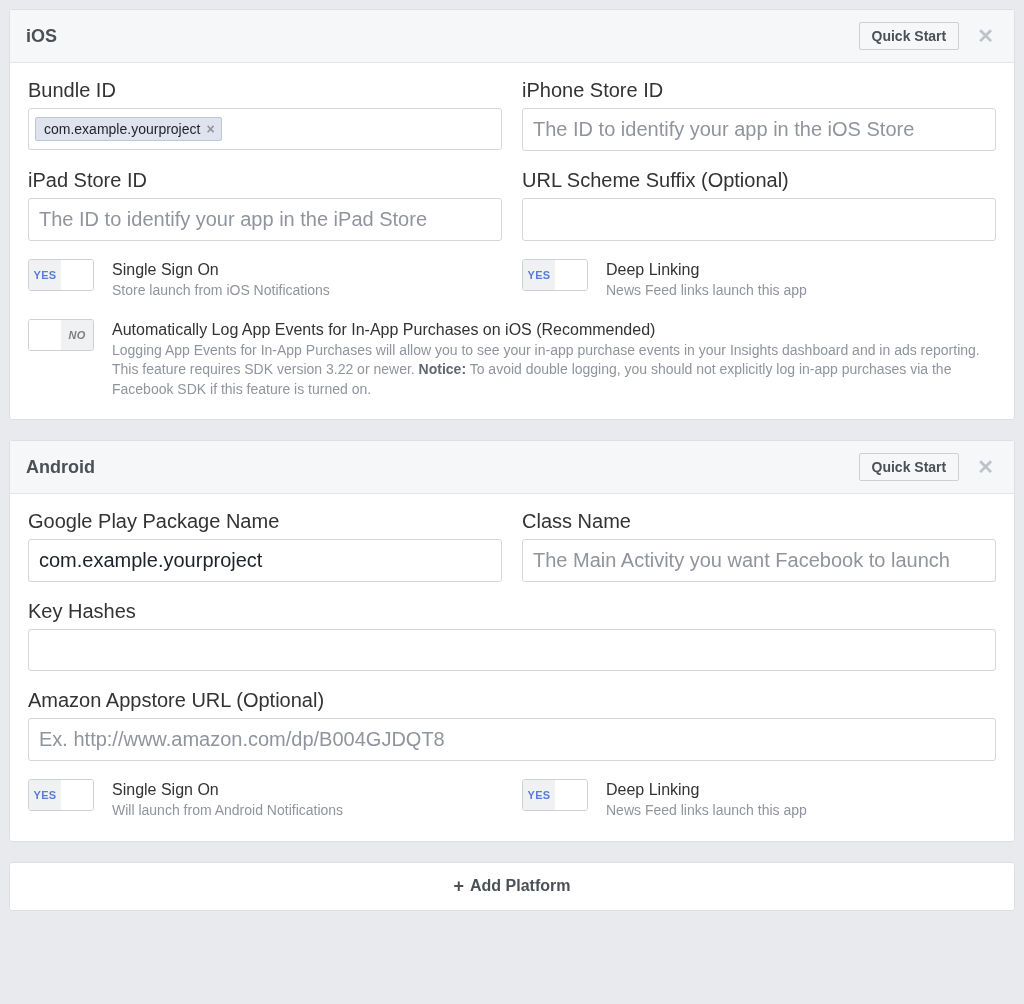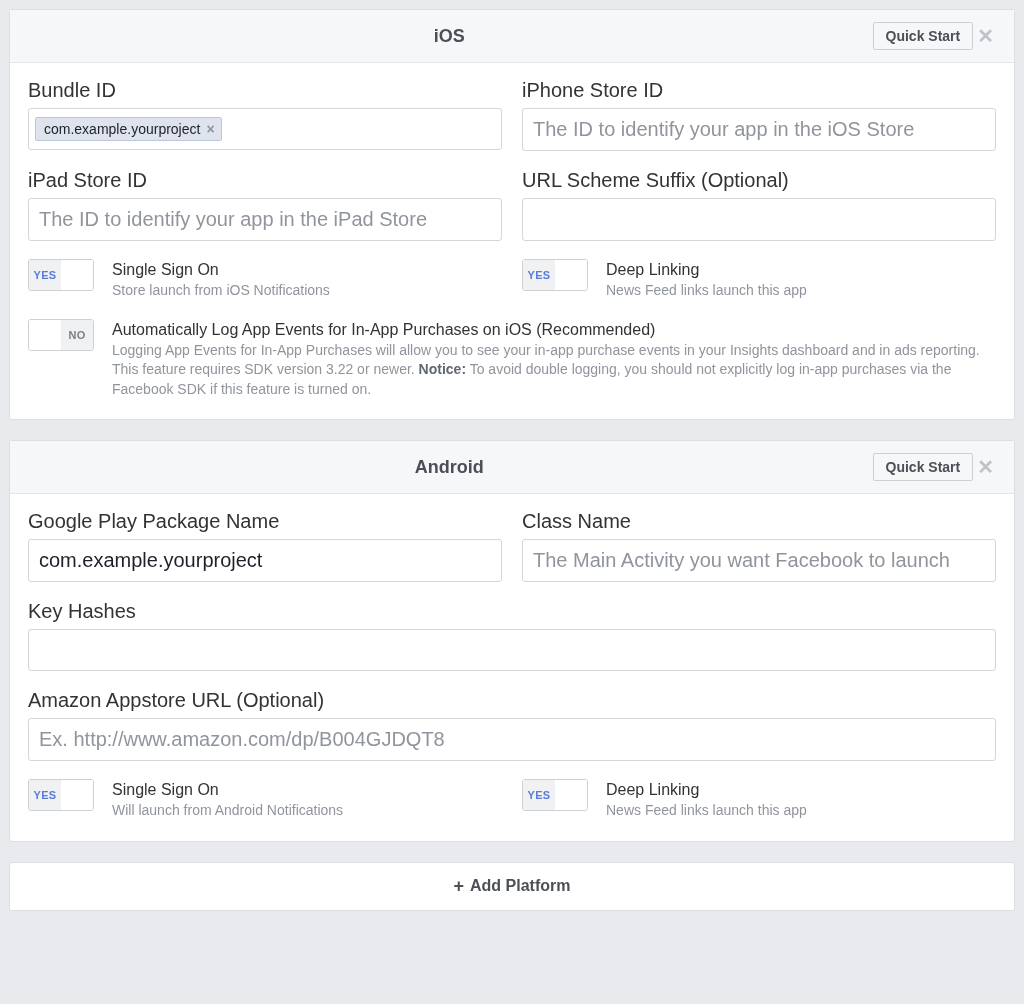--- a/index.html
+++ b/index.html
@@ -21,31 +21,31 @@
       align-items: center;
       padding: 12px 16px;
       border-bottom: 1px solid #e5e5e5;
       background: #f6f7f9;
     }
     .panel-title {
       font-size: 18px;
       font-weight: 700;
       color: #4b4f56;
       flex: 1;
-      text-align: center;
     }
     .btn-quickstart {
       background: #f6f7f9;
       border: 1px solid #ced0d4;
       border-radius: 2px;
       padding: 5px 12px;
       font-size: 14px;
       font-weight: 700;
       color: #4b4f56;
       cursor: pointer;
+      margin-right: 14px;
     }
     .close-x {
       font-size: 20px;
       font-weight: 700;
       color: #bec2c9;
       cursor: pointer;
       padding: 0 4px;
     }
     .panel-body {
       padding: 16px 18px 20px 18px;
@@ -129,21 +129,21 @@
     .toggle .opt.active { background: #f0f1f3; }
     .toggle-text { padding-top: 2px; }
     .toggle-title { font-size: 16px; color: #333; margin-bottom: 2px; }
     .toggle-sub { font-size: 14px; color: #90949c; line-height: 1.4; }
     .toggle-sub strong { color: #616770; }
     .full-toggle-row {
       display: flex;
       align-items: flex-start;
       margin-top: 18px;
     }
-    .full-toggle-row .toggle { margin-right: 18px; }
+    .full-toggle-row .toggle { margin-right: 18px; font-style: italic; }
     .add-platform {
       background: #fff;
       border: 1px solid #dddfe2;
       border-radius: 3px;
       width: 100%;
       padding: 13px;
       text-align: center;
       font-size: 16px;
       font-weight: 700;
       color: #4b4f56;

